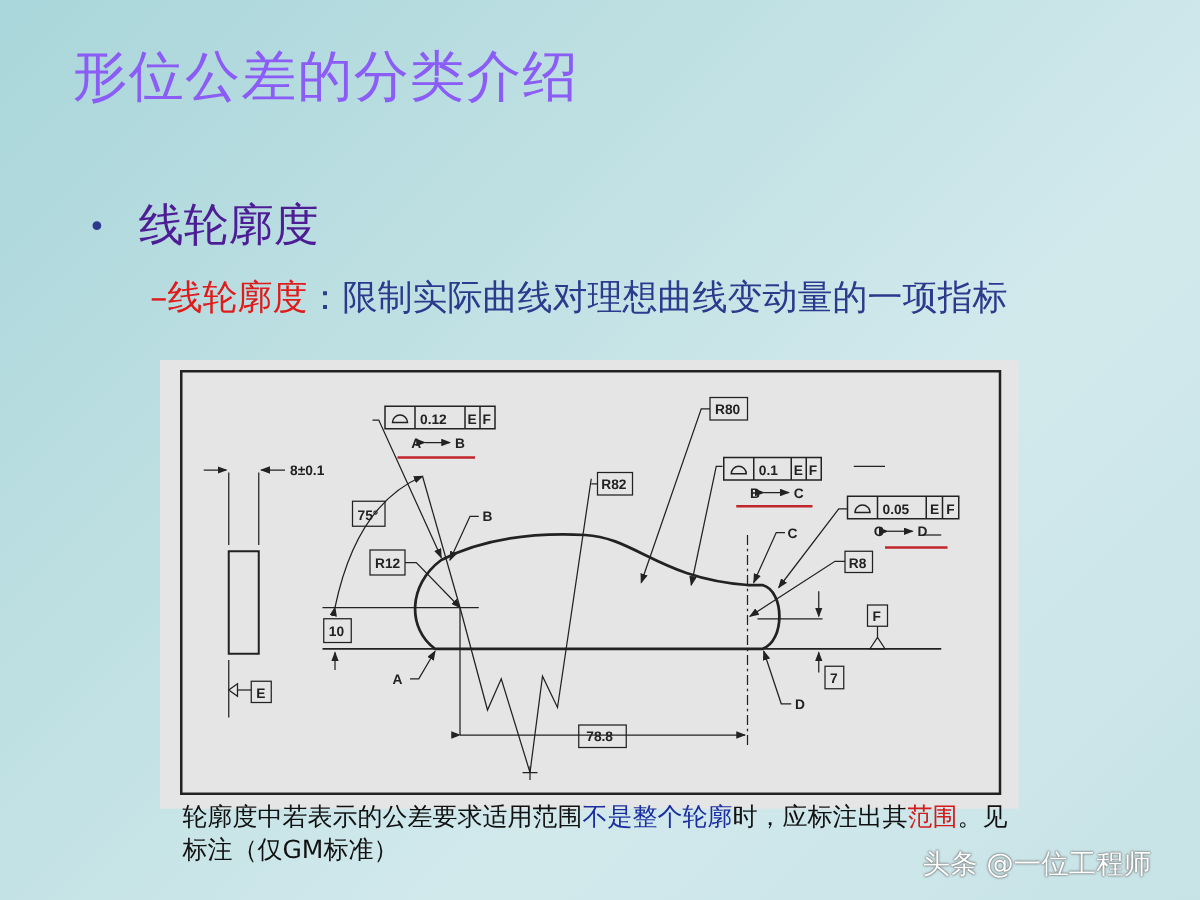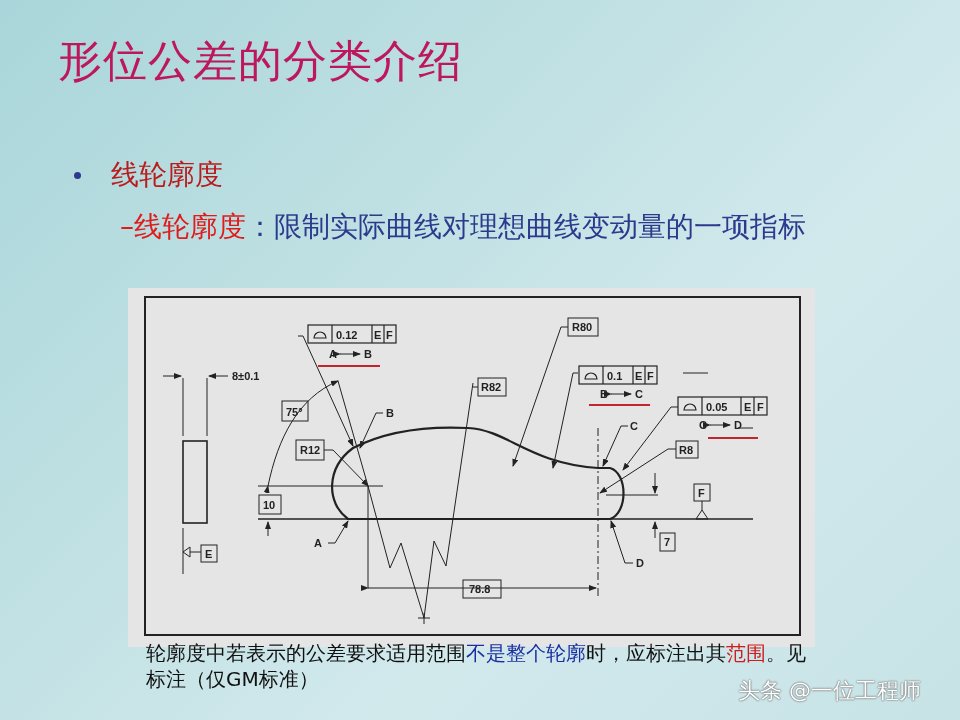--- a/index.html
+++ b/index.html
@@ -3,27 +3,27 @@
 <meta charset="utf-8">
 <style>
   html, body { margin: 0; padding: 0; }
   body {
     width: 960px; height: 720px; overflow: hidden; position: relative;
     background: linear-gradient(135deg, #a9d6da 0%, #bfe0e3 35%, #d2e9ec 65%, #c7e3e6 100%);
     font-family: "DejaVu Sans", "Liberation Sans", sans-serif;
   }
   .slide-title {
     position: absolute; left: 58px; top: 32px;
-    font-size: 44px; color: #be185d; letter-spacing: 1px;
+    font-size: 44px; color: #8b5cf6; letter-spacing: 1px;
     font-family: "DejaVu Sans", sans-serif; font-weight: normal;
   }
   .bullet-row { position: absolute; left: 74px; top: 156px; display: flex; align-items: center; }
   .bullet-dot { width: 7px; height: 7px; border-radius: 50%; background: #2b3a8c; margin-right: 30px; }
-  .bullet-text { font-size: 28px; color: #b91c1c; }
-  .sub-row { position: absolute; left: 120px; top: 201px; width: 760px; font-size: 28px; line-height: 52px; color: #2b3a8c; }
+  .bullet-text { font-size: 36px; color: #4c1d95; }
+  .sub-row { position: absolute; left: 120px; top: 212px; width: 760px; font-size: 28px; line-height: 52px; color: #2b3a8c; }
   .sub-row .term { color: #e01b1b; }
   .figure {
     position: absolute; left: 128px; top: 288px; width: 687px; height: 359px; background: #e5e5e5;
   }
   .figure svg { position: absolute; left: 0; top: 0; }
   .caption {
     position: absolute; left: 146px; top: 640px; width: 720px;
     font-size: 20px; line-height: 26px; color: #111;
   }
   .caption .blue { color: #1a2ea0; }

